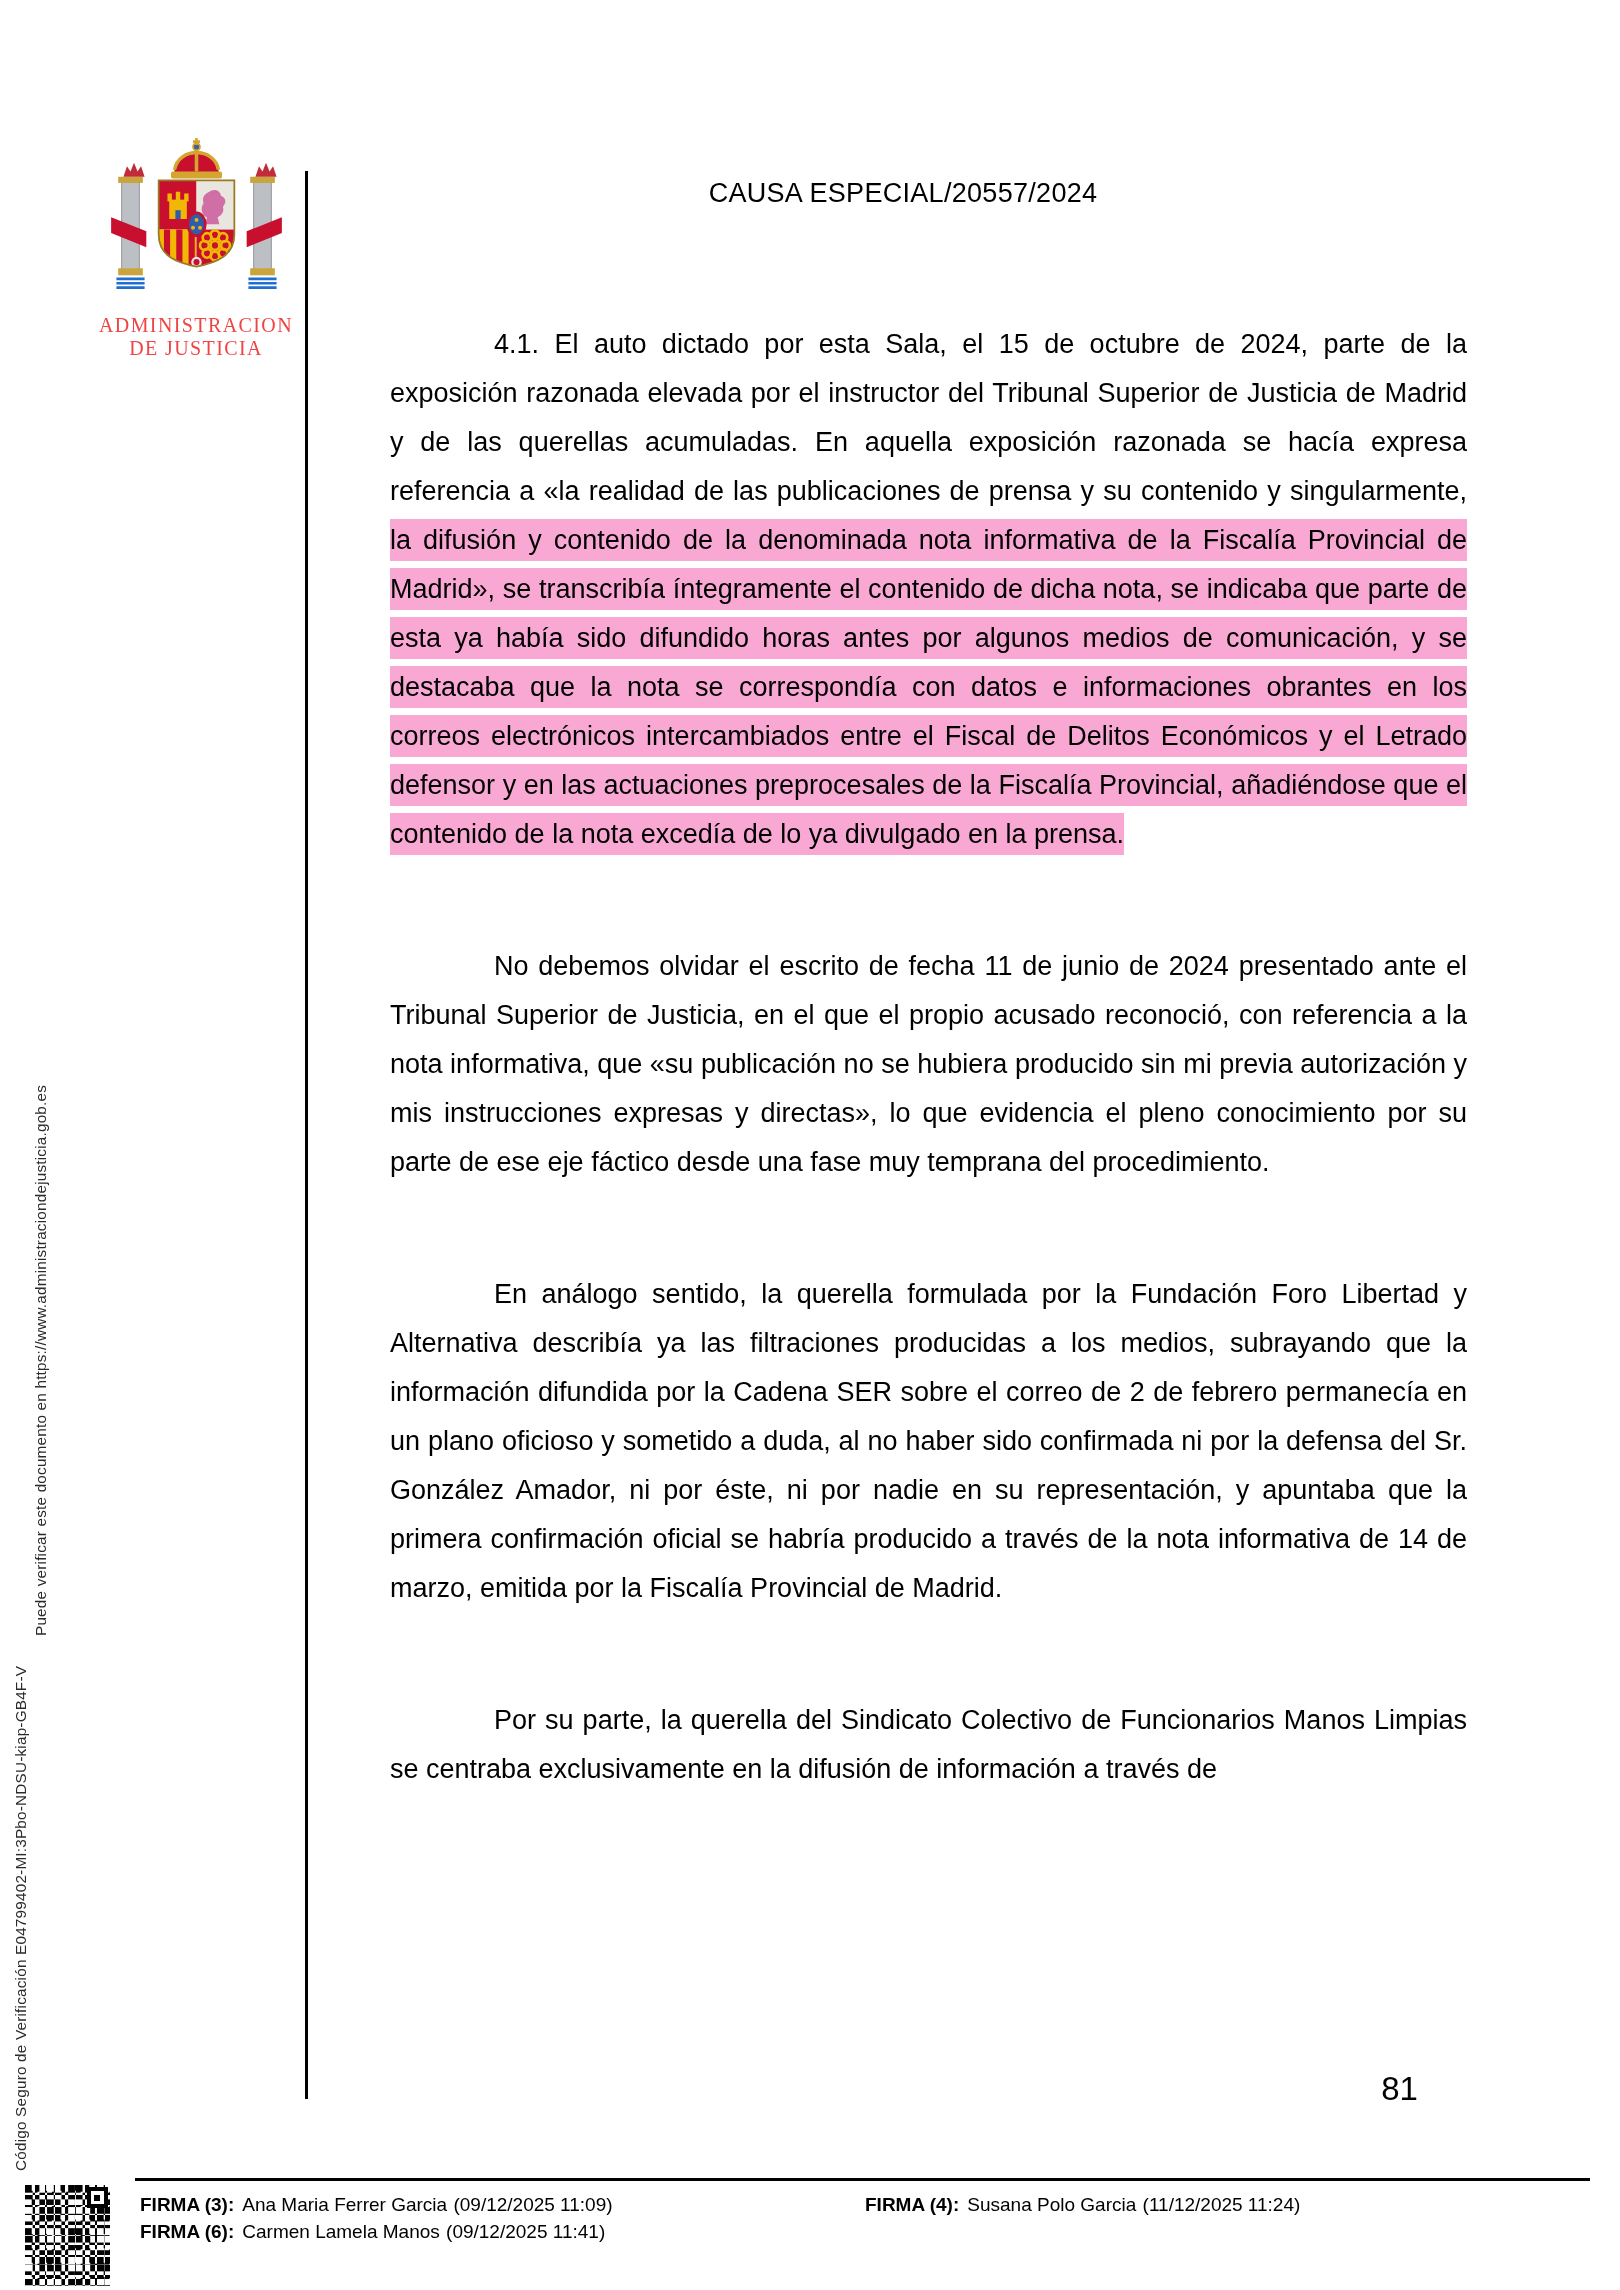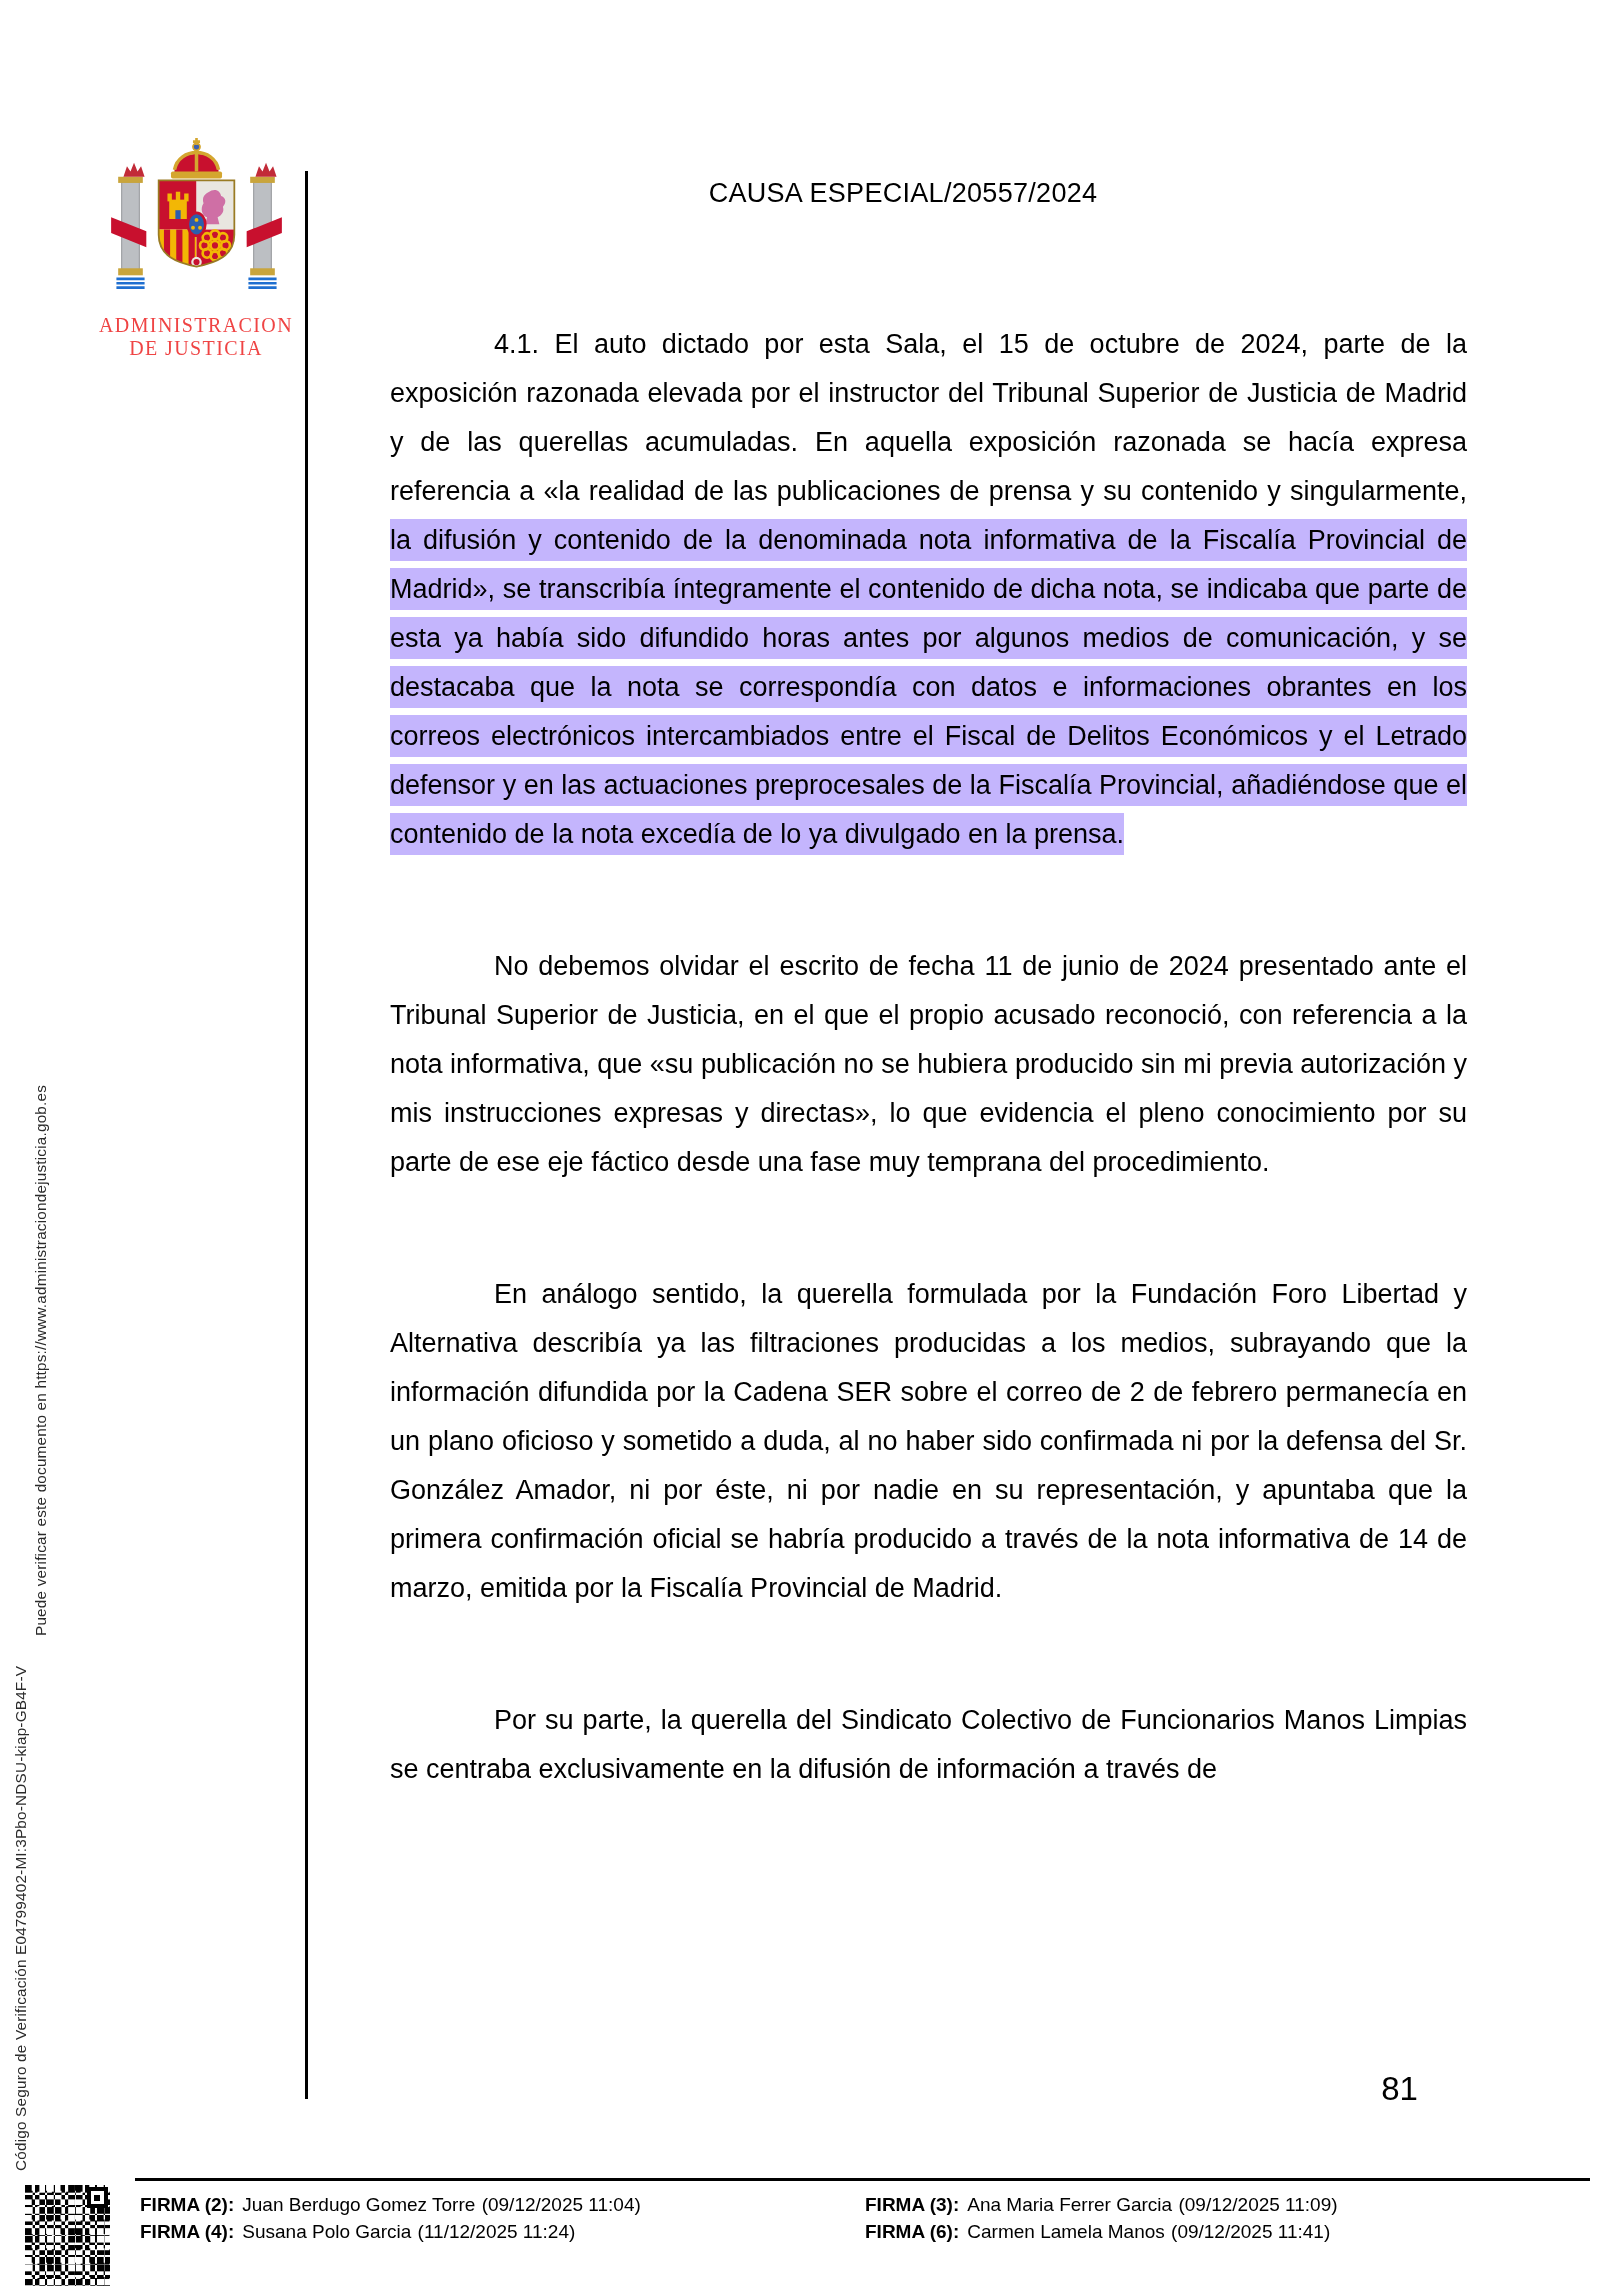--- a/index.html
+++ b/index.html
@@ -21,21 +21,21 @@
   .vline{position:absolute;left:305px;top:171px;width:2.7px;height:1928px;background:#000;}
 
   
   .case-ref{position:absolute;left:390px;top:178px;width:1026px;text-align:center;
             font-size:27px;letter-spacing:0.3px;}
 
   
   .body-col{position:absolute;left:390px;top:320px;width:1077px;}
   .body-col p{margin:0;text-align:justify;text-indent:104px;font-size:27px;line-height:49px;}
   .body-col p + p{margin-top:83px;}
-  mark{background:#c4b5fd;color:inherit;padding:6.3px 0;
+  mark{background:#f9a8d4;color:inherit;padding:6.3px 0;
        -webkit-box-decoration-break:clone;box-decoration-break:clone;}
 
   
   .page-number{position:absolute;left:1359px;top:2070px;width:81px;text-align:center;font-size:33px;}
 
   
   .footer-rule{position:absolute;left:135px;top:2178px;width:1455px;height:2.7px;background:#000;}
   .sig-grid{position:absolute;left:140px;top:2191px;width:1440px;display:grid;
             grid-template-columns:725px auto;font-size:19px;line-height:27px;}
   .sig b{font-weight:bold;margin-right:8px;}
@@ -150,21 +150,20 @@
     <p><span>En análogo sentido, la querella formulada por la Fundación Foro Libertad y Alternativa describía ya las filtraciones producidas a los medios, subrayando que la información difundida por la Cadena SER sobre el correo de 2 de febrero permanecía en un plano oficioso y sometido a duda, al no haber sido confirmada ni por la defensa del Sr. González Amador, ni por éste, ni por nadie en su representación, y apuntaba que la primera confirmación oficial se habría producido a través de la nota informativa de 14 de marzo, emitida por la Fiscalía Provincial de Madrid.</span><mark></mark></p>
     <p><span>Por su parte, la querella del Sindicato Colectivo de Funcionarios Manos Limpias se centraba exclusivamente en la difusión de información a través de</span><mark></mark></p>
   </div>
 
   <div class="page-number">81</div>
 
   <div class="qr"></div>
   <div class="footer-rule"></div>
 
   <div class="sig-grid">
-    <div class="sig"><b>FIRMA (2):</b><span>Juan Berdugo Gomez Torre</span><span class="ts">(09/12/2025 11:04)</span></div>
     <div class="sig"><b>FIRMA (3):</b><span>Ana Maria Ferrer Garcia</span><span class="ts">(09/12/2025 11:09)</span></div>
     <div class="sig"><b>FIRMA (4):</b><span>Susana Polo Garcia</span><span class="ts">(11/12/2025 11:24)</span></div>
     <div class="sig"><b>FIRMA (6):</b><span>Carmen Lamela Manos</span><span class="ts">(09/12/2025 11:41)</span></div>
   </div>
 
 
 </div>
 
 
 </body></html>

